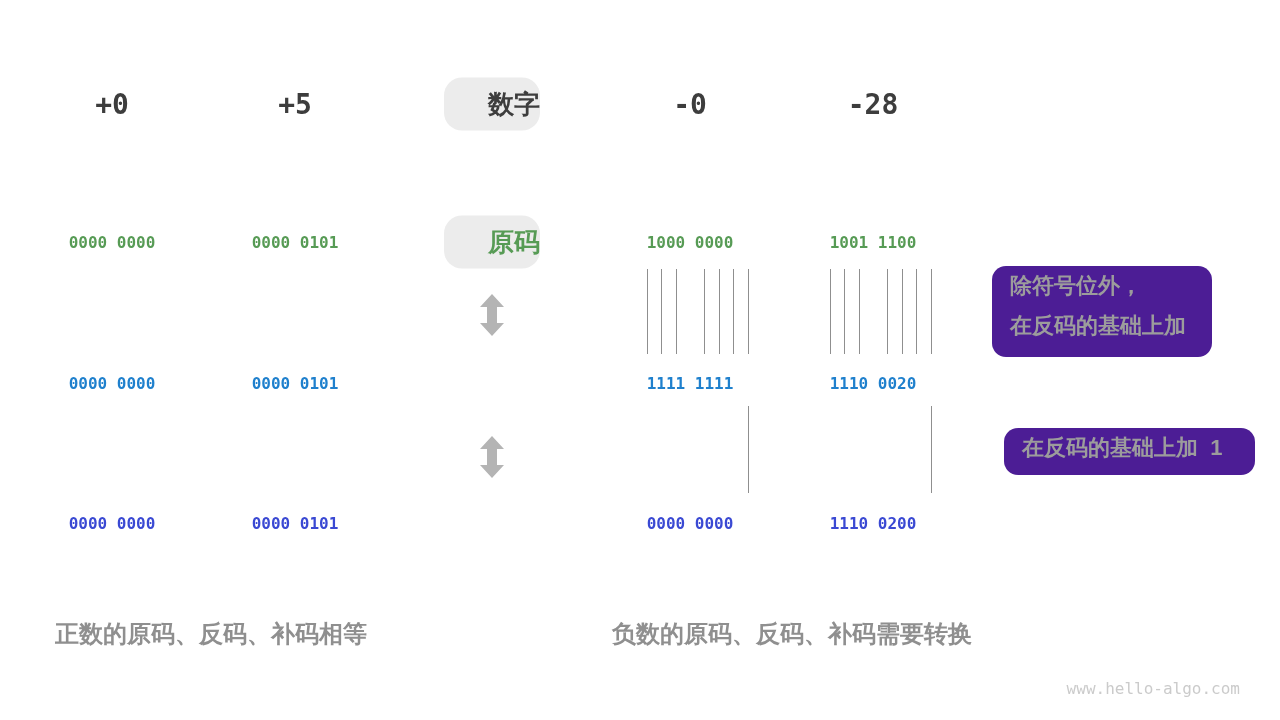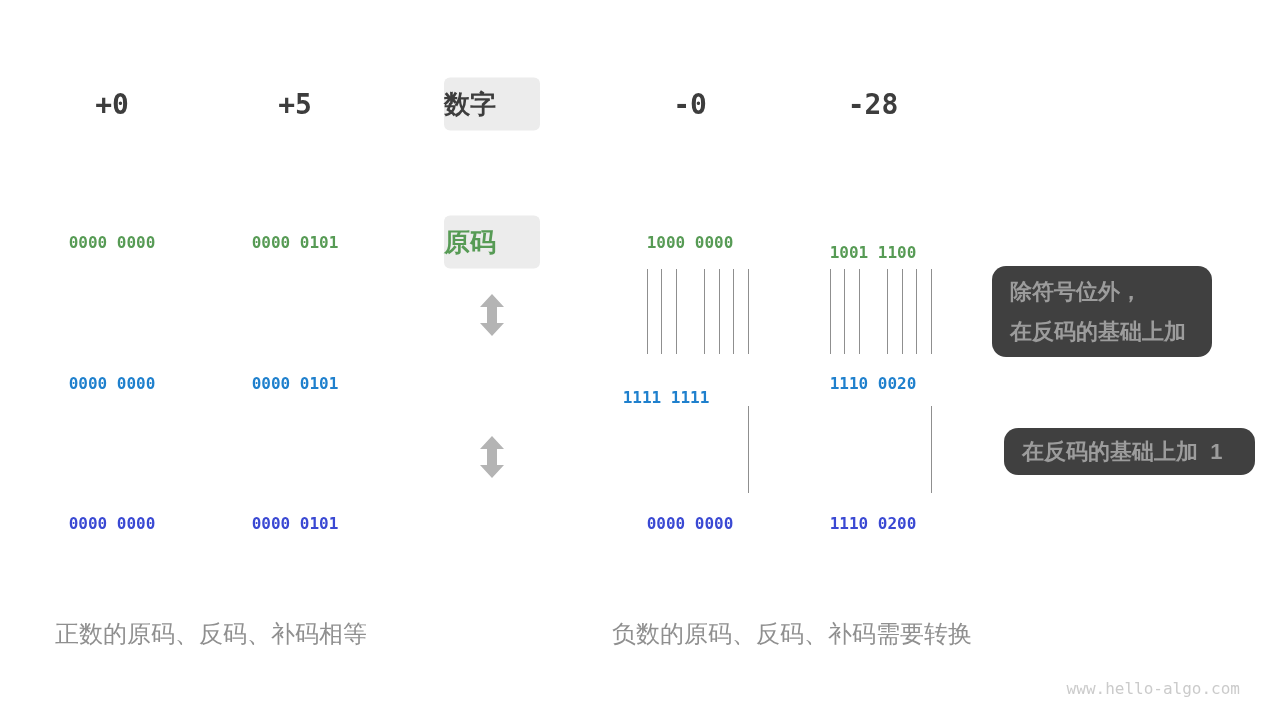--- a/index.html
+++ b/index.html
@@ -22,42 +22,42 @@
     font-weight: bold; font-size: 16px; white-space: pre;
   }
   .c-green  { color: #579b55; }
   .c-blue   { color: #1f80cd; }
   .c-indigo { color: #3a49d3; }
   .c-dark   { color: #3d3d3d; }
 
   .badge {
     position: absolute; transform: translate(-50%, -50%);
     width: 96px; height: 53px;
-    background: #ececec; border-radius: 6px;
-    display: flex; align-items: center; justify-content: flex-start;
+    background: #ececec; border-radius: 18px;
+    display: flex; align-items: center; justify-content: flex-end;
     font-weight: bold; font-size: 26px;
   }
 
   .arrow { position: absolute; transform: translate(-50%, -50%); }
   .arrow svg { display: block; }
 
   .tick { position: absolute; width: 1px; background: #8f8f8f; }
 
   .note {
     position: absolute; box-sizing: border-box;
-    background: #404040; border-radius: 14px;
+    background: #4c1d95; border-radius: 14px;
     color: #9c9c9c; font-weight: bold; font-size: 22px;
-    display: flex; flex-direction: column; justify-content: center;
+    display: flex; flex-direction: column; 
     padding: 0 18px; line-height: 40px; white-space: pre;
   }
   .note-1 { left: 992px; top: 266px; width: 220px; height: 91px; }
   .note-2 { left: 992px; top: 428px; width: 251px; height: 47px; margin-left: 12px; }
 
   .caption {
-    position: absolute; color: #8f8f8f; font-weight: normal; font-size: 24px;
+    position: absolute; color: #8f8f8f; font-weight: bold; font-size: 24px;
     white-space: pre;
   }
   .caption-left  { left: 55px;  top: 618px; }
   .caption-right { left: 612px; top: 618px; }
 
   .watermark {
     position: absolute; right: 40px; top: 679px;
     font-family: "DejaVu Sans Mono", "Liberation Mono", monospace;
     font-size: 16px; color: #cbcbcb;
   }
@@ -74,31 +74,31 @@
   </div>
   <div class="num" style="left:690px; top:104px;">-0</div>
   <div class="num" style="left:873px; top:104px;">-28</div>
 
   <div class="bin c-green" style="left:112px; top:242px;">0000 0000</div>
   <div class="bin c-green" style="left:295px; top:242px;">0000 0101</div>
   <div class="badge c-green" style="left:492px; top:242px;">
     <span>原码</span>
   </div>
   <div class="bin c-green" style="left:690px; top:242px;">1000 0000</div>
-  <div class="bin c-green" style="left:873px; top:242px;margin-top:10px;">1001 1100</div>
+  <div class="bin c-green" style="left:873px; top:242px;">1001 1100</div>
 
   <div class="arrow" style="left:492px; top:315px;">
     <svg width="24" height="42" viewBox="0 0 24 42">
       <path d="M12 0 L24 13 L17 13 L17 29 L24 29 L12 42 L0 29 L7 29 L7 13 L0 13 Z" fill="#b4b4b4"></path>
     </svg>
   </div>
 
   <div class="bin c-blue" style="left:112px; top:383px;">0000 0000</div>
   <div class="bin c-blue" style="left:295px; top:383px;">0000 0101</div>
-  <div class="bin c-blue" style="left:666px; top:383px;margin-top:14px;">1111 1111</div>
+  <div class="bin c-blue" style="left:690px; top:383px;">1111 1111</div>
   <div class="bin c-blue" style="left:873px; top:383px;">1110 0020</div>
 
   <div class="arrow" style="left:492px; top:457px;">
     <svg width="24" height="42" viewBox="0 0 24 42">
       <path d="M12 0 L24 13 L17 13 L17 29 L24 29 L12 42 L0 29 L7 29 L7 13 L0 13 Z" fill="#b4b4b4"></path>
     </svg>
   </div>
 
   <div class="bin c-indigo" style="left:112px; top:523px;">0000 0000</div>
   <div class="bin c-indigo" style="left:295px; top:523px;">0000 0101</div>

